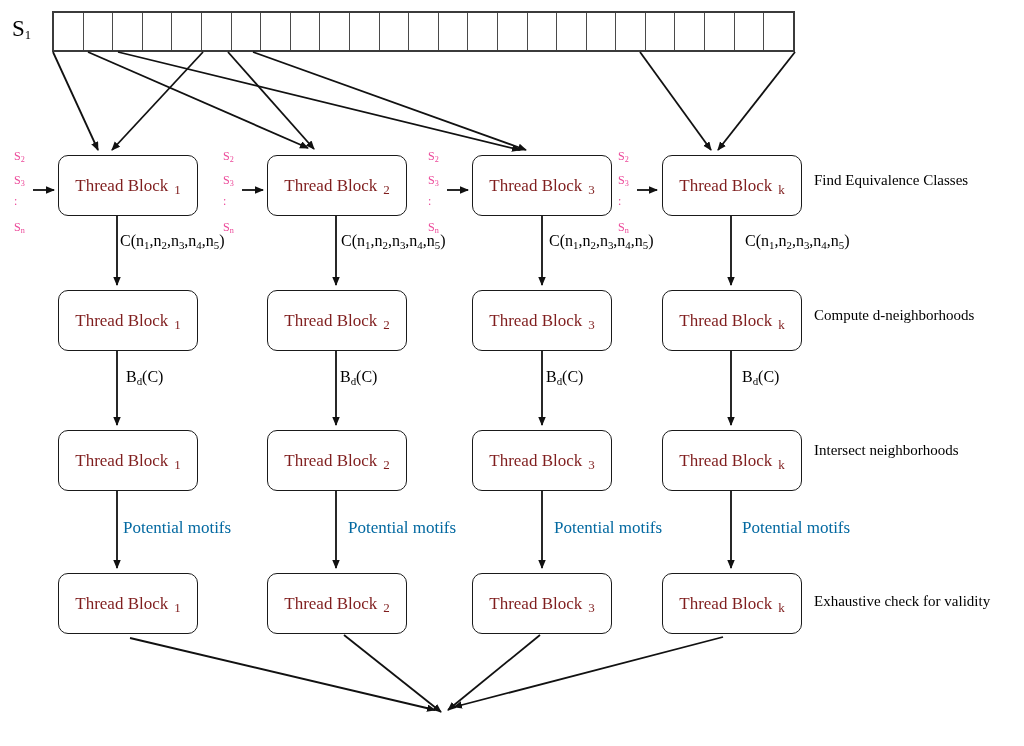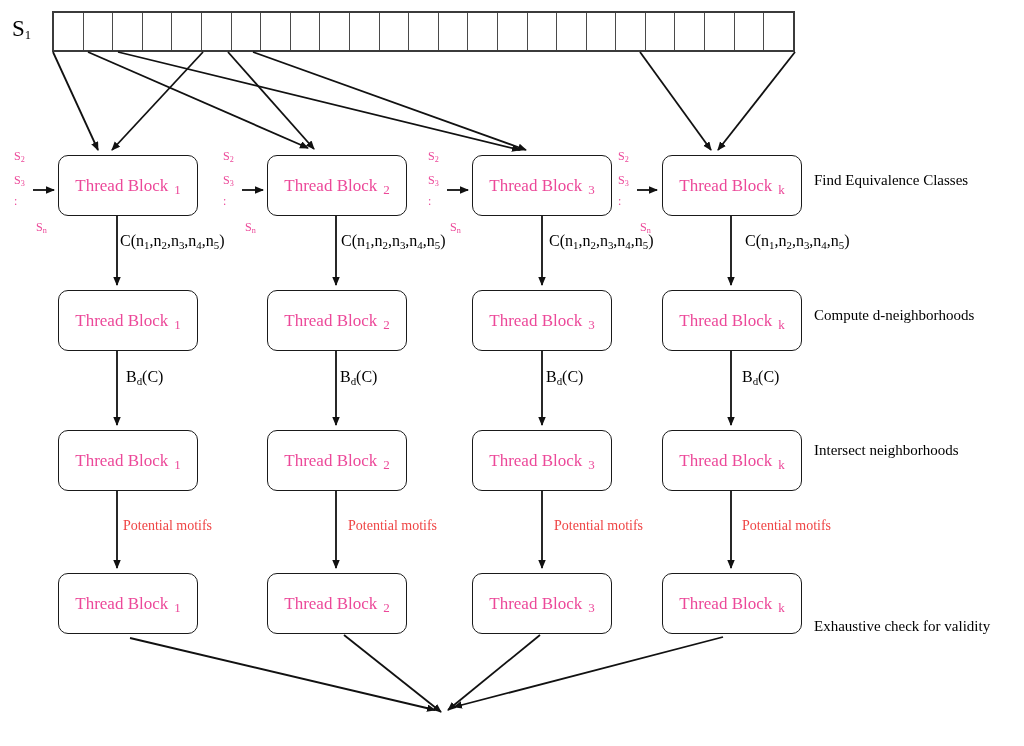--- a/index.html
+++ b/index.html
@@ -23,37 +23,37 @@
   #s1-label {
     position:absolute; left:12px; top:16px; font-size:23px; color:#000;
   }
   #s1-label .sub { font-size:0.55em; vertical-align:-0.25em; }
 
   
   .tb {
     position:absolute; width:140px; height:61px; box-sizing:border-box;
     border:1.7px solid #1a1a1a; border-radius:10px; background:#fff;
     display:flex; align-items:center; justify-content:center;
-    font-size:17px; color:#ec4899; white-space:nowrap;
+    font-size:17px; color:#7f1d1d; white-space:nowrap;
   }
   .tb .bsub { font-size:13px; margin-left:6px; transform:translateY(4px); }
   .c1 { left:58px; }  .c2 { left:267px; } .c3 { left:472px; } .c4 { left:662px; }
   .r1 { top:155px; }  .r2 { top:290px; }  .r3 { top:430px; }  .r4 { top:573px; }
 
   
   .sstack { position:absolute; top:146px; font-size:12px; color:#ec4899; line-height:21px; }
   .sstack .item { display:block; }
   .sstack .item.colon { line-height:15px; }
-  .sstack .item.last { margin-top:8px;margin-left:22px; }
+  .sstack .item.last { margin-top:8px; }
   .sub { font-size:0.68em; vertical-align:-0.25em; }
   .sk1 { left:14px; } .sk2 { left:223px; } .sk3 { left:428px; } .sk4 { left:618px; }
 
   
   .elabel { position:absolute; font-size:16px; color:#000; white-space:nowrap; }
-  .plabel { position:absolute; font-size:14px; color:#ef4444; white-space:nowrap; }
+  .plabel { position:absolute; font-size:17px; color:#0369a1; white-space:nowrap; }
 
   
   .stage { position:absolute; left:814px; font-size:15px; color:#000; white-space:nowrap;text-align:center; }
 
   #final-label {
     position:absolute; left:372px; top:718px; width:170px;
     font-size:18px; color:#000; text-align:center; white-space:nowrap;
   }
 
   
@@ -246,16 +246,16 @@
   <div class="elabel" style="left:742px; top:368px;"><span>B</span><span class="sub">d</span><span>(C)</span></div>
 
   <div class="plabel" style="left:123px; top:518px;">Potential motifs</div>
   <div class="plabel" style="left:348px; top:518px;">Potential motifs</div>
   <div class="plabel" style="left:554px; top:518px;">Potential motifs</div>
   <div class="plabel" style="left:742px; top:518px;">Potential motifs</div>
 
   <div class="stage" style="top:172px;">Find Equivalence Classes</div>
   <div class="stage" style="top:307px;">Compute d-neighborhoods</div>
   <div class="stage" style="top:442px;">Intersect neighborhoods</div>
-  <div class="stage" style="top:618px;">Exhaustive check for validity</div>
+  <div class="stage" style="top:593px;">Exhaustive check for validity</div>
 
 
 </div>
 
 </body></html>

